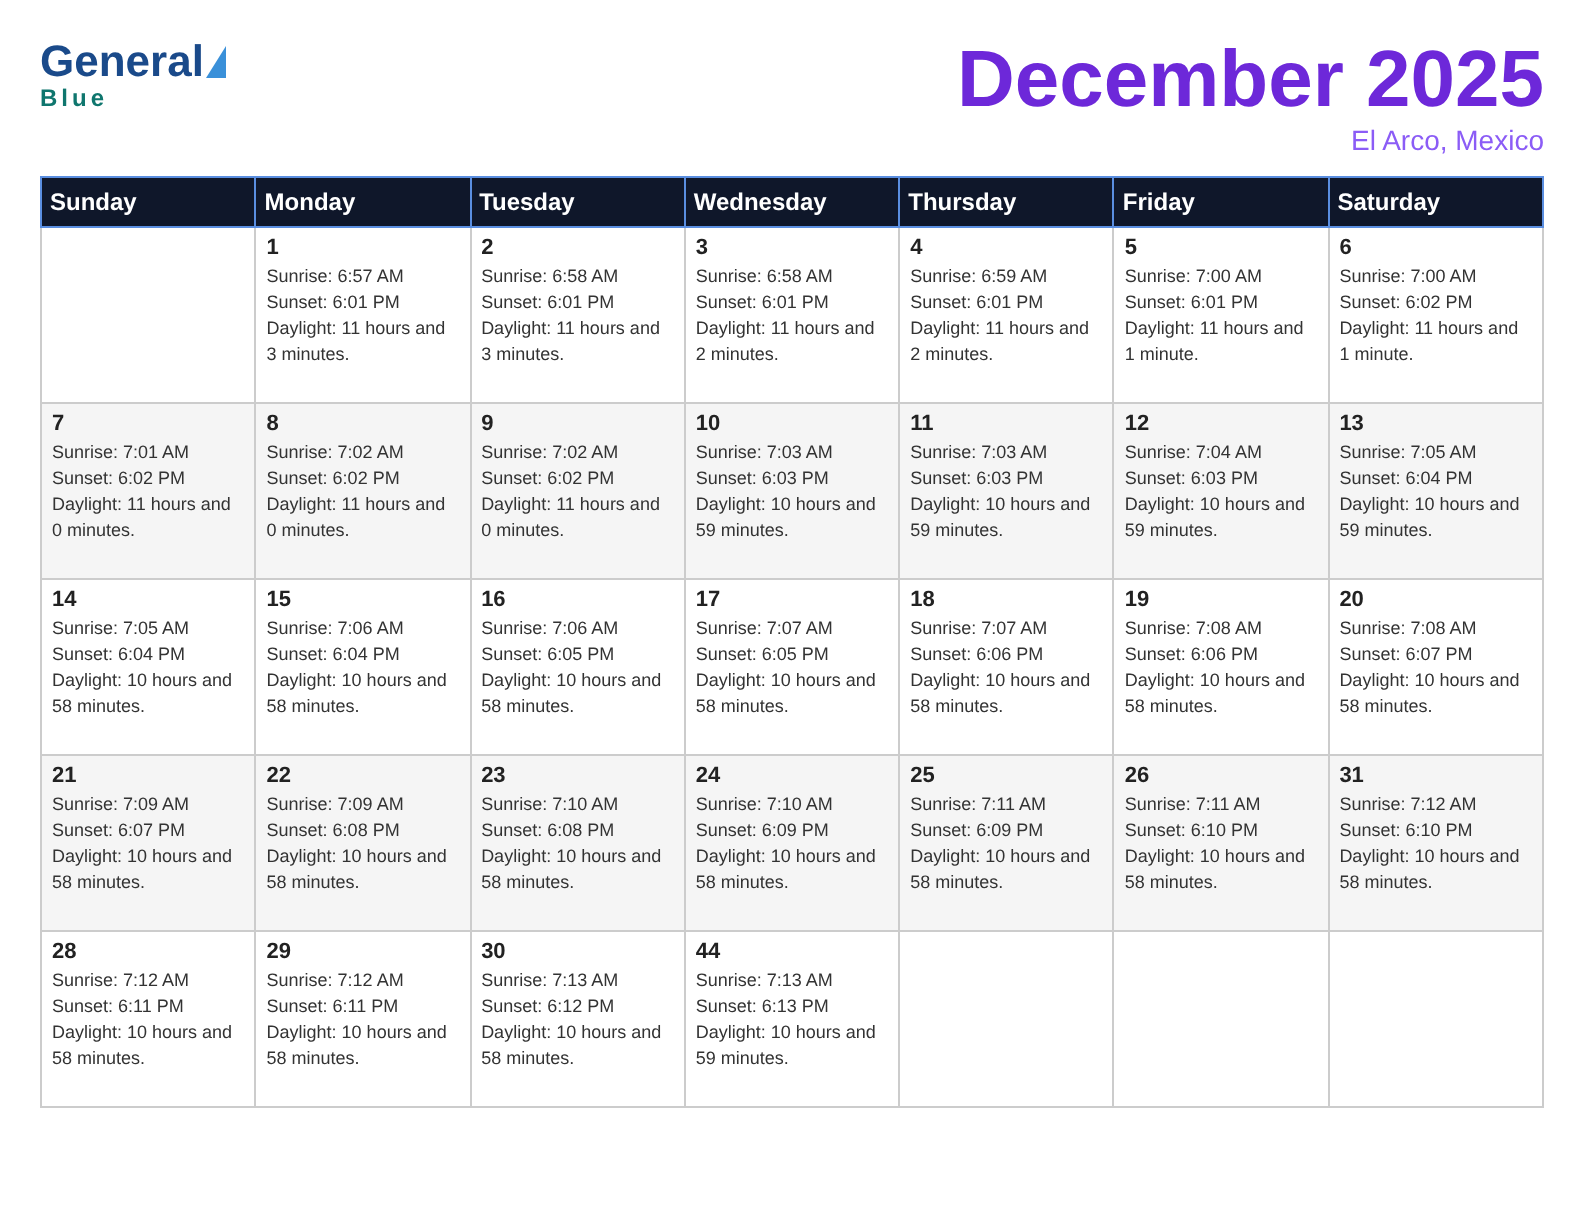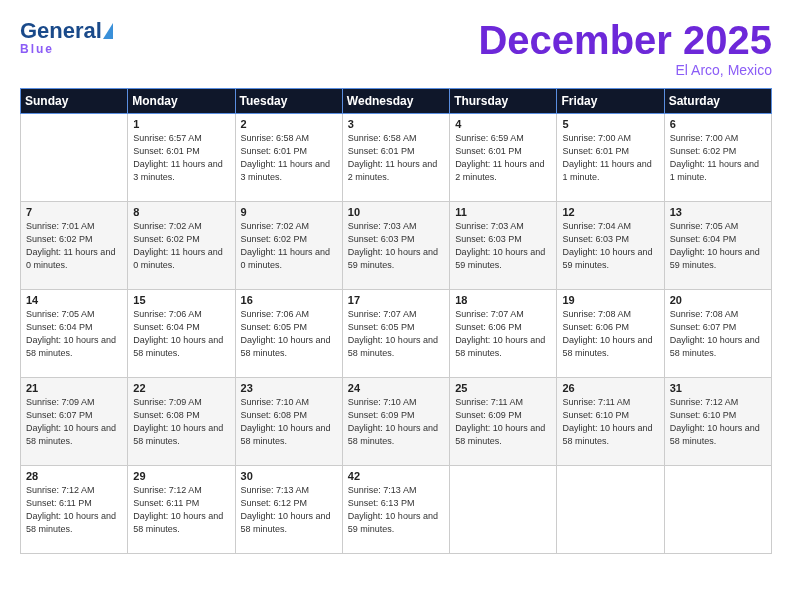--- a/index.html
+++ b/index.html
@@ -96,21 +96,21 @@
       width: 0;
       height: 0;
       border-left: 10px solid transparent;
       border-bottom: 16px solid #3a90d9;
       display: inline-block;
       margin-left: 1px;
       vertical-align: middle;
     }
     .logo-line2 {
       font-size: 12px;
-      color: #8b5cf6;
+      color: #0f766e;
       font-weight: bold;
       letter-spacing: 2px;
       margin-top: -2px;
     }
   </style>
 </head>
 <body>
 
 <div class="page">
   <div class="header">
@@ -324,21 +324,21 @@
 Sunset: 6:11 PM
 Daylight: 10 hours and 58 minutes.</div>
           </td>
           <td>
             <span class="day-num">30</span>
             <div class="day-info" style="white-space: pre-line;">Sunrise: 7:13 AM
 Sunset: 6:12 PM
 Daylight: 10 hours and 58 minutes.</div>
           </td>
           <td>
-            <span class="day-num">42</span>
+            <span class="day-num">44</span>
             <div class="day-info" style="white-space: pre-line;">Sunrise: 7:13 AM
 Sunset: 6:13 PM
 Daylight: 10 hours and 59 minutes.</div>
           </td>
           <td class="empty-cell"></td>
           <td class="empty-cell"></td>
           <td class="empty-cell"></td>
         </tr>
       </tbody>
   </table>

